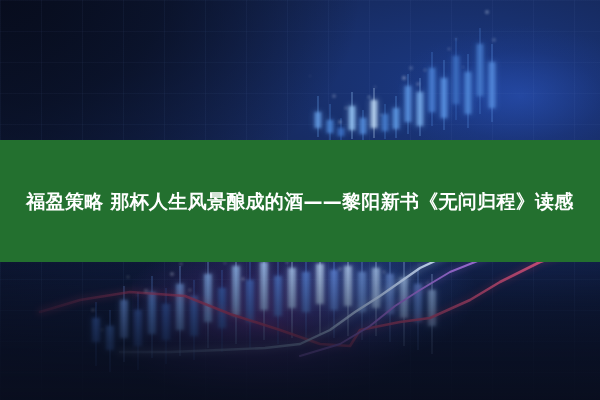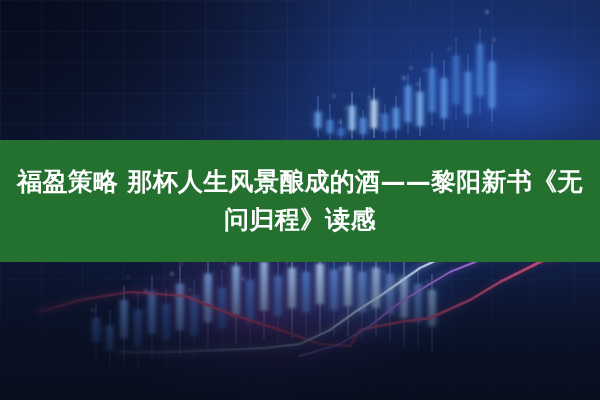--- a/index.html
+++ b/index.html
@@ -86,21 +86,21 @@
     height: 122px;
     background: #23702f;
     display: flex;
     align-items: center;
     justify-content: center;
     box-sizing: border-box;
     padding: 0 10px;
   }
   .band-title {
     color: #ffffff;
-    font-size: 25px;
+    font-size: 19px;
     font-weight: bold;
     line-height: 38px;
     text-align: center;
     letter-spacing: 0.3px;
     white-space: pre-line;
     font-family: "DejaVu Sans", "Liberation Sans", sans-serif;
   }
 </style>
 </head>
 <body>

